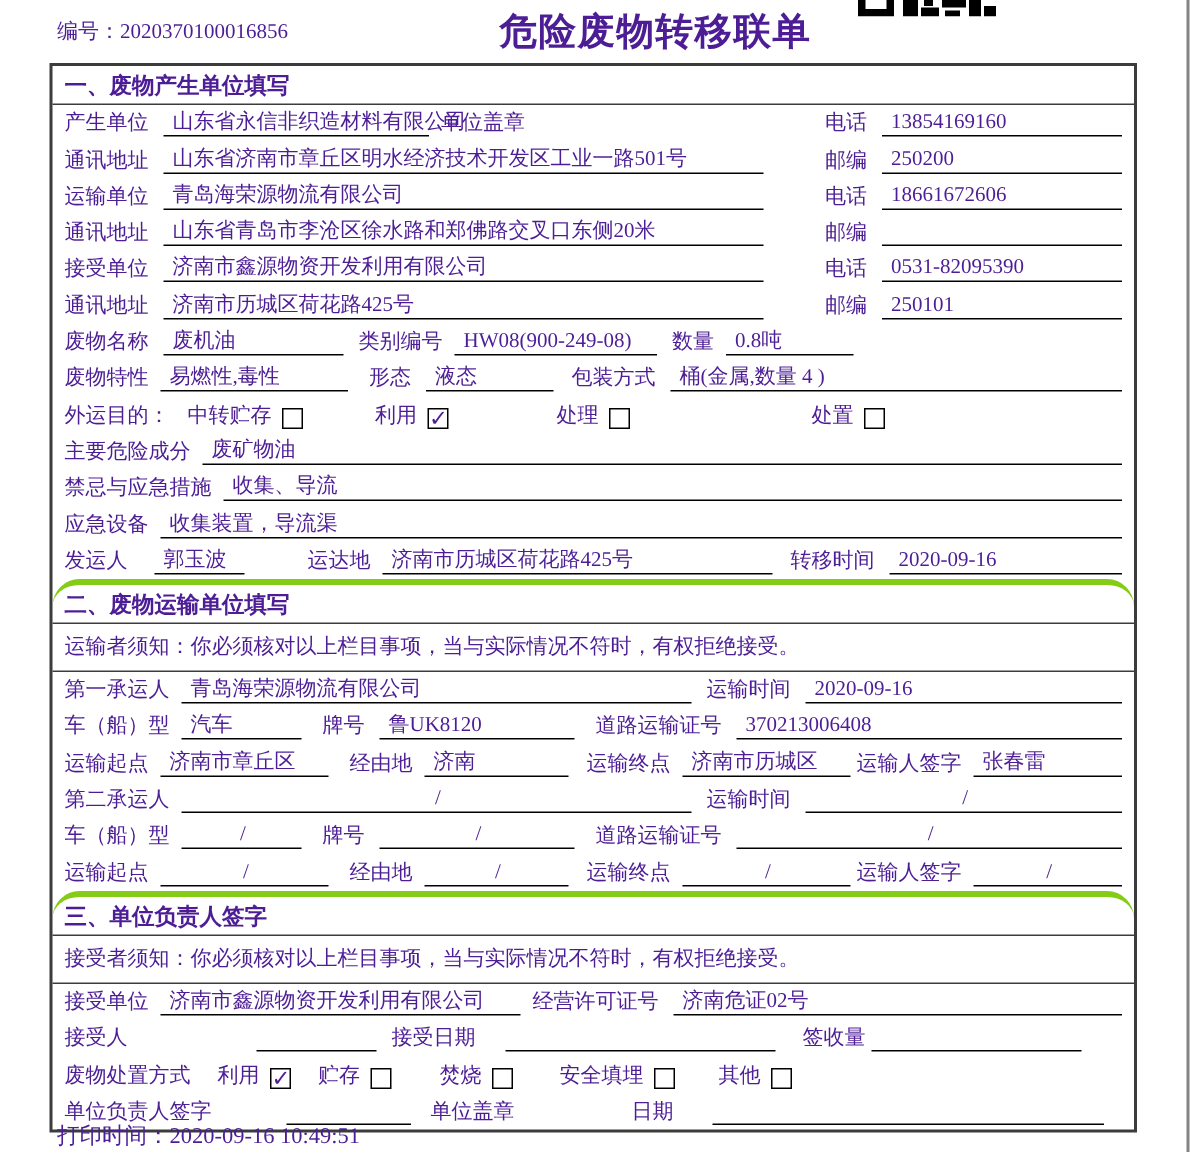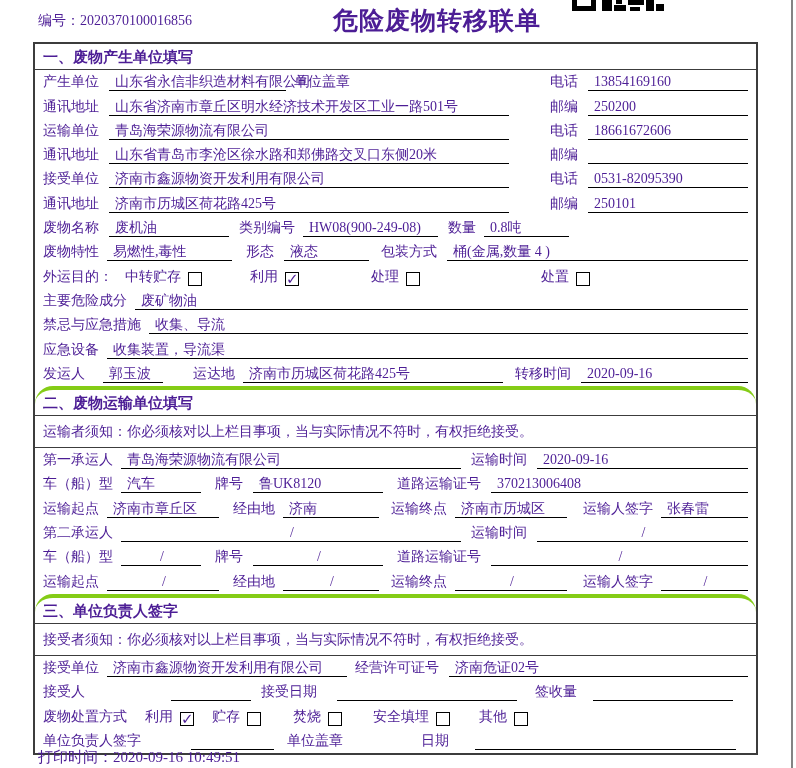--- a/index.html
+++ b/index.html
@@ -26,23 +26,23 @@
   .val{border-bottom:1px solid #000;min-height:16px;padding:0 4px 0 6px;white-space:nowrap;
        box-sizing:border-box;flex:none;line-height:16px;}
   .grow{flex:1 1 auto;}
   .center{text-align:center;}
   .mr12{margin-right:12px;}
   .w60{width:60px}.w80{width:80px}.w83{width:83px}.w85{width:85px}.w96{width:96px}.w112{width:112px}
   .w120{width:120px}.w125{width:125px}.w130{width:130px}.w135{width:135px}.w140{width:140px}
   .w177{width:177px}.w180{width:180px}.w240{width:240px}.w260{width:260px}
   .w340{width:340px}.w400{width:400px}
   .m8{margin-left:8px}.m10{margin-left:10px}.m12{margin-left:12px}.m13{margin-left:13px}
-  .m14{margin-left:14px}.m16{margin-left:16px}.m18{margin-left:18px}.m20{margin-left:20px}
+  .m14{margin-left:14px}.m16{margin-left:4px}.m18{margin-left:18px}.m20{margin-left:20px}
   .m26{margin-left:26px}.m28{margin-left:32px}.m29{margin-left:29px}.m31{margin-left:31px}
-  .m42{margin-left:30px}.m48{margin-left:48px}.m50{margin-left:50px}.m72{margin-left:72px}
+  .m42{margin-left:42px}.m48{margin-left:48px}.m50{margin-left:50px}.m72{margin-left:72px}
   .m86{margin-left:86px}.m121{margin-left:121px}.m144{margin-left:78px}
 
   .opt{display:inline-flex;align-items:flex-end;white-space:nowrap;flex:none;}
   .cb{position:relative;width:14px;height:14px;border:1px solid #000;margin-left:7px;
       box-sizing:border-box;flex:none;background:#fff;}
   .cb .mark{position:absolute;left:0;bottom:-2px;font-style:normal;font-size:15px;font-weight:bold;
             line-height:1;font-family:"DejaVu Sans","Liberation Sans",sans-serif;}
   .print-time{position:absolute;left:38px;top:748px;font-size:15px;white-space:nowrap;}
 </style>
 </head>

